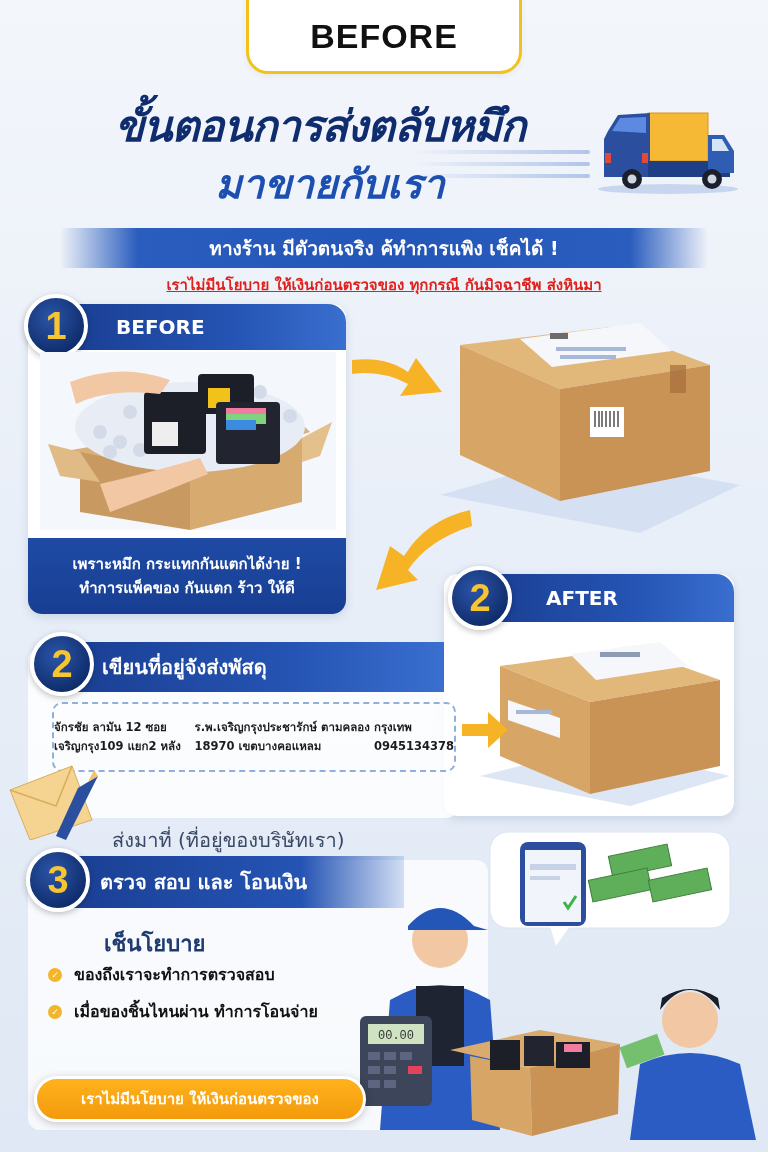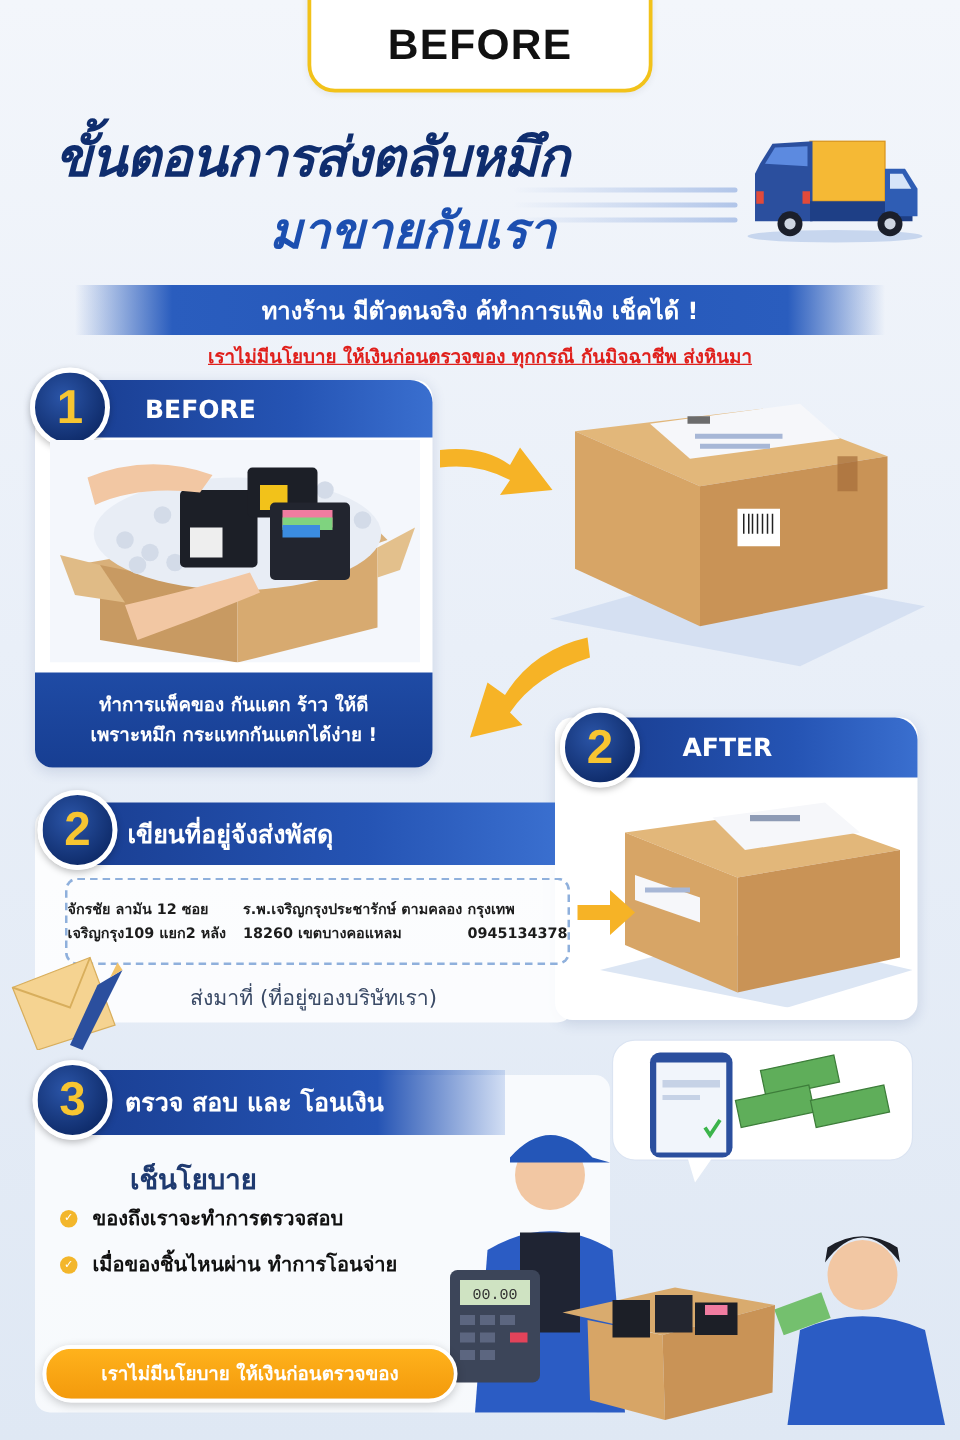--- a/index.html
+++ b/index.html
@@ -18,22 +18,22 @@
     display: flex; align-items: center; justify-content: center;
     box-shadow: 0 2px 6px rgba(0,0,0,0.06);
   }
   .logo-text {
     font-family: "Liberation Sans", sans-serif; font-weight: 900; font-size: 34px;
     color: #111; letter-spacing: 1px; margin-top: 6px;
   }
 
   
   .title-1 {
-    left: 44px; top: 92px; width: 520px;
-    font-size: 43px; font-weight: bold; color: #0f2d6e; text-align: left;
+    left: 60px; top: 92px; width: 520px;
+    font-size: 43px; font-weight: bold; color: #0f2d6e; text-align: center;
     font-style: italic; letter-spacing: -1px;
   }
   .title-2 {
     left: 150px; top: 152px; width: 360px;
     font-size: 40px; font-weight: bold; color: #1c4fb0; text-align: center;
     font-style: italic;
   }
   .speed-lines {
     left: 410px; top: 150px; width: 180px; height: 50px;
   }
@@ -100,21 +100,21 @@
   
   .s2-card { left: 28px; top: 648px; width: 430px; height: 170px; background: rgba(255,255,255,0.85); border-radius: 12px; }
   .s2-header { left: 70px; top: 642px; width: 374px; height: 50px; padding-left: 32px; border-radius: 0; }
   .s2-num { left: 30px; top: 632px; }
   .address-box {
     left: 52px; top: 702px; width: 404px; height: 70px;
     border: 2px dashed #8fb0dc; border-radius: 10px;
     display: flex; flex-direction: row; align-items: center; justify-content: center;
   }
   .address-box span { font-size: 11.5px; font-weight: bold; color: #1c1c1c; line-height: 19px; }
-  .send-to { left: 112px; top: 784px; font-size: 17px; color: #3a4a66; margin-left: 40px; }
+  .send-to { left: 112px; top: 824px; font-size: 20px; color: #3a4a66; }
   .envelope { left: 6px; top: 760px; width: 110px; height: 80px; }
 
   
   .s3-card { left: 28px; top: 860px; width: 460px; height: 270px; background: rgba(255,255,255,0.75); border-radius: 12px; }
   .s3-header { left: 64px; top: 856px; width: 340px; height: 52px; padding-left: 36px; border-radius: 0;
     background: linear-gradient(90deg, #1a3f93 0%, #2554b4 70%, rgba(58,111,207,0.2) 100%); }
   .s3-num { left: 26px; top: 848px; }
   .check-title { left: 104px; top: 926px; font-size: 22px; font-weight: bold; color: #1f3a70; }
   .check-list { left: 48px; top: 962px; }
   .check-item { display: flex; align-items: center; margin-bottom: 12px; }
@@ -202,22 +202,22 @@
   <rect x="158" y="22" width="56" height="40" rx="4" fill="#1c1f27"></rect>
   <rect x="168" y="36" width="22" height="20" fill="#f2c21a"></rect>
   <rect x="176" y="50" width="64" height="62" rx="4" fill="#22252f"></rect>
   <rect x="186" y="56" width="40" height="14" fill="#f07ca0"></rect>
   <rect x="186" y="62" width="40" height="10" fill="#7fd37f"></rect>
   <rect x="186" y="68" width="30" height="10" fill="#3b8ce0"></rect>
   <path d="M30 30 Q80 10 130 28 L120 42 Q70 36 36 52 Z" fill="#f2c7a3"></path>
   <path d="M60 132 Q120 118 160 106 L168 122 Q120 142 70 160 Z" fill="#f2c7a3"></path>
 </svg>
 <div class="abs s1-caption">
+  <span>เพราะหมึก กระแทกกันแตกได้ง่าย !</span>
   <span>ทำการแพ็คของ กันแตก ร้าว ให้ดี</span>
-  <span>เพราะหมึก กระแทกกันแตกได้ง่าย !</span>
 </div>
 
 <svg class="abs arrow" style="left:346px;top:336px" width="100" height="70" viewBox="0 0 100 70">
   <path d="M6 24 Q40 20 62 36 L70 22 L96 56 L54 60 L62 48 Q36 34 6 38 Z" fill="#f6b326"></path>
 </svg>
 
 <svg class="abs box-top" viewBox="0 0 300 230">
   <path d="M0 190 L140 150 L300 180 L200 228 Z" fill="#cfdcf0" opacity="0.8"></path>
   <path d="M20 40 L170 22 L270 60 L120 84 Z" fill="#e2b77a"></path>
   <path d="M20 40 L120 84 L120 196 L20 150 Z" fill="#d7a566"></path>
@@ -267,21 +267,21 @@
 
 <div class="abs s2-card"></div>
 <div class="abs step-header s2-header">
   <span class="step-header-text">เขียนที่อยู่จังส่งพัสดุ</span>
 </div>
 <div class="abs step-num s2-num">
   <span>2</span>
 </div>
 <div class="abs address-box">
   <span>จักรชัย ลามัน 12 ซอยเจริญกรุง109 แยก2 หลัง</span>
-  <span>ร.พ.เจริญกรุงประชารักษ์ ตามคลอง 18260 เขตบางคอแหลม</span>
+  <span>ร.พ.เจริญกรุงประชารักษ์ ตามคลอง 18970 เขตบางคอแหลม</span>
   <span>กรุงเทพ  0945134378</span>
 </div>
 <svg class="abs envelope" viewBox="0 0 110 80">
   <path d="M4 30 L66 6 L86 60 L24 80 Z" fill="#f5d391" stroke="#d8ae5c"></path>
   <path d="M4 30 L50 46 L66 6" fill="none" stroke="#d8ae5c" stroke-width="1.5"></path>
   <path d="M72 28 L92 16 L60 80 L50 76 Z" fill="#2b4f9e"></path>
   <path d="M92 16 L88 10 L82 22 Z" fill="#f2c36a"></path>
 </svg>
 <div class="abs send-to">ส่งมาที่ (ที่อยู่ของบริษัทเรา)</div>
 

